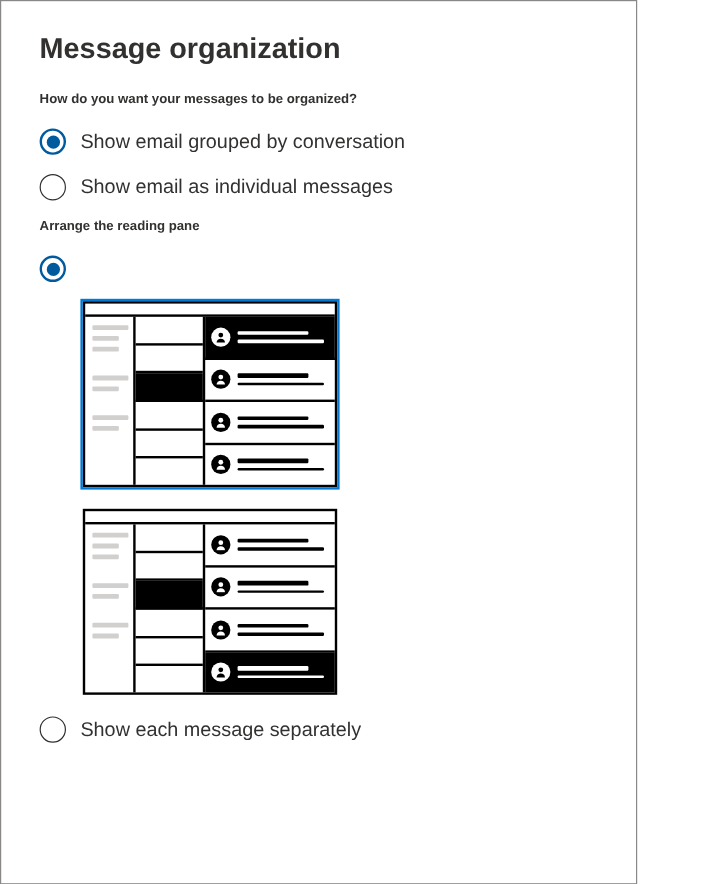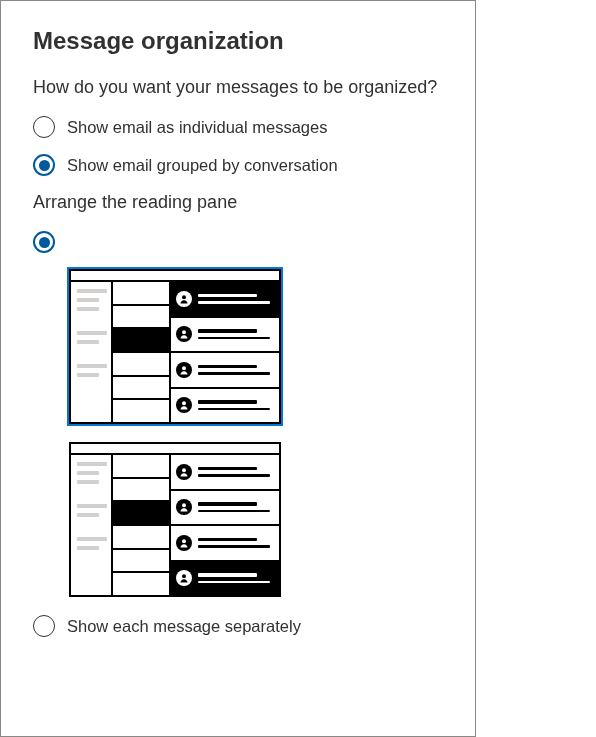--- a/index.html
+++ b/index.html
@@ -4,35 +4,35 @@
 <style>
   * { box-sizing: border-box; }
   body {
     margin: 0;
     padding: 0;
     font-family: "Segoe UI", -apple-system, BlinkMacSystemFont, sans-serif;
     background: #fff;
     color: #323130;
   }
   .panel {
-    width: 476px;
+    width: 531px;
     height: 737px;
     border: 1px solid #8a8886;
     padding: 26px 16px 10px 32px;
     overflow: hidden;
   }
   h1.title {
     margin: 0 0 22px 0;
     font-size: 24px;
     font-weight: 600;
     color: #323130;
   }
   .subheading {
-    font-size: 18px;
-    font-weight: 400;
+    font-size: 11px;
+    font-weight: 700;
     color: #323130;
     margin: 0 0 18px 0;
   }
   .subheading.tight { margin-top: 4px; }
 
   .option-row {
     display: flex;
     align-items: center;
     gap: 12px;
     margin-bottom: 16px;
@@ -165,29 +165,29 @@
 </head>
 <body>
 
 <div class="panel">
 
   <h1 class="title">Message organization</h1>
 
   <div class="subheading">How do you want your messages to be organized?</div>
 
   <div class="option-row">
-    <div class="radio"></div>
-    <div class="option-label">Show email as individual messages</div>
-  </div>
-
-  <div class="option-row">
     <div class="radio selected">
         <div class="dot"></div>
       </div>
     <div class="option-label">Show email grouped by conversation</div>
+  </div>
+
+  <div class="option-row">
+    <div class="radio"></div>
+    <div class="option-label">Show email as individual messages</div>
   </div>
 
   <div class="subheading tight">Arrange the reading pane</div>
 
   <div class="option-row">
     <div class="radio selected">
         <div class="dot"></div>
       </div>
   </div>
   <div class="preview-wrap">

